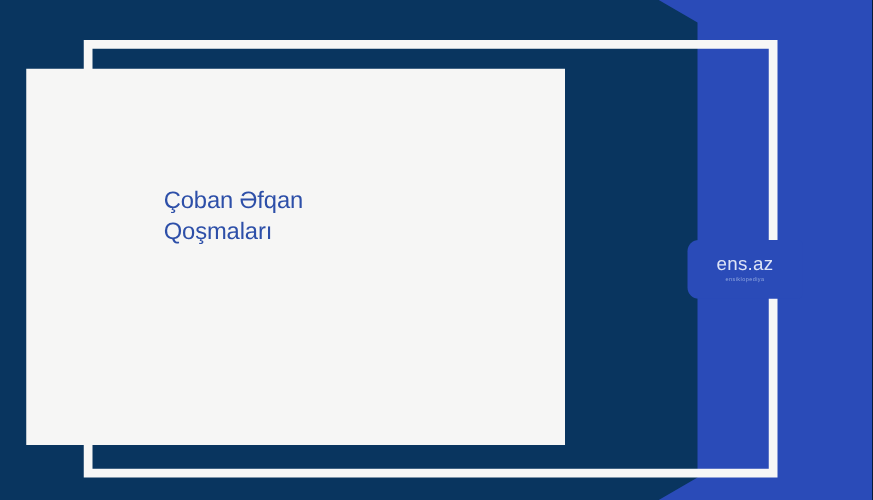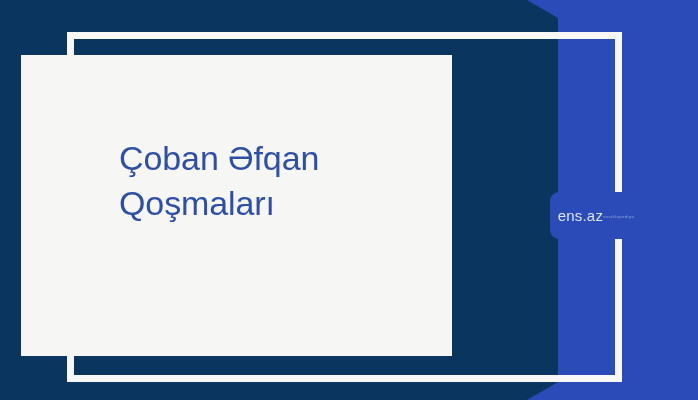--- a/index.html
+++ b/index.html
@@ -51,25 +51,25 @@
   
   .text-block {
     position: absolute;
     left: 119px;
     top: 136px;
     width: 300px;
     z-index: 6;
   }
   .slide-title {
     color: #2D4FA8;
-    font-size: 34px;
+    font-size: 19px;
     font-weight: 400;
     line-height: 1.32;
     letter-spacing: -0.1px;
-    margin: 0;
+    margin: 12px;
     white-space: pre-line;
   }
   .slide-subtitle {
     color: #2D4FA8;
     font-size: 25px;
     font-weight: 400;
     line-height: 1.32;
     letter-spacing: -0.1px;
     margin: 0;
     padding-top: 44px;
@@ -79,21 +79,21 @@
   .logo-badge {
     position: absolute;
     left: 550px;
     top: 192px;
     width: 92px;
     height: 47px;
     background: #2A4BB8;
     border-radius: 9px 4px 4px 9px;
     z-index: 8;
     display: flex;
-    flex-direction: row;
+    flex-direction: column;
     align-items: center;
     justify-content: center;
   }
   .logo-wordmark {
     color: #DDE4F7;
     font-size: 15px;
     letter-spacing: 0.2px;
     line-height: 1;
     font-weight: 400;
   }

